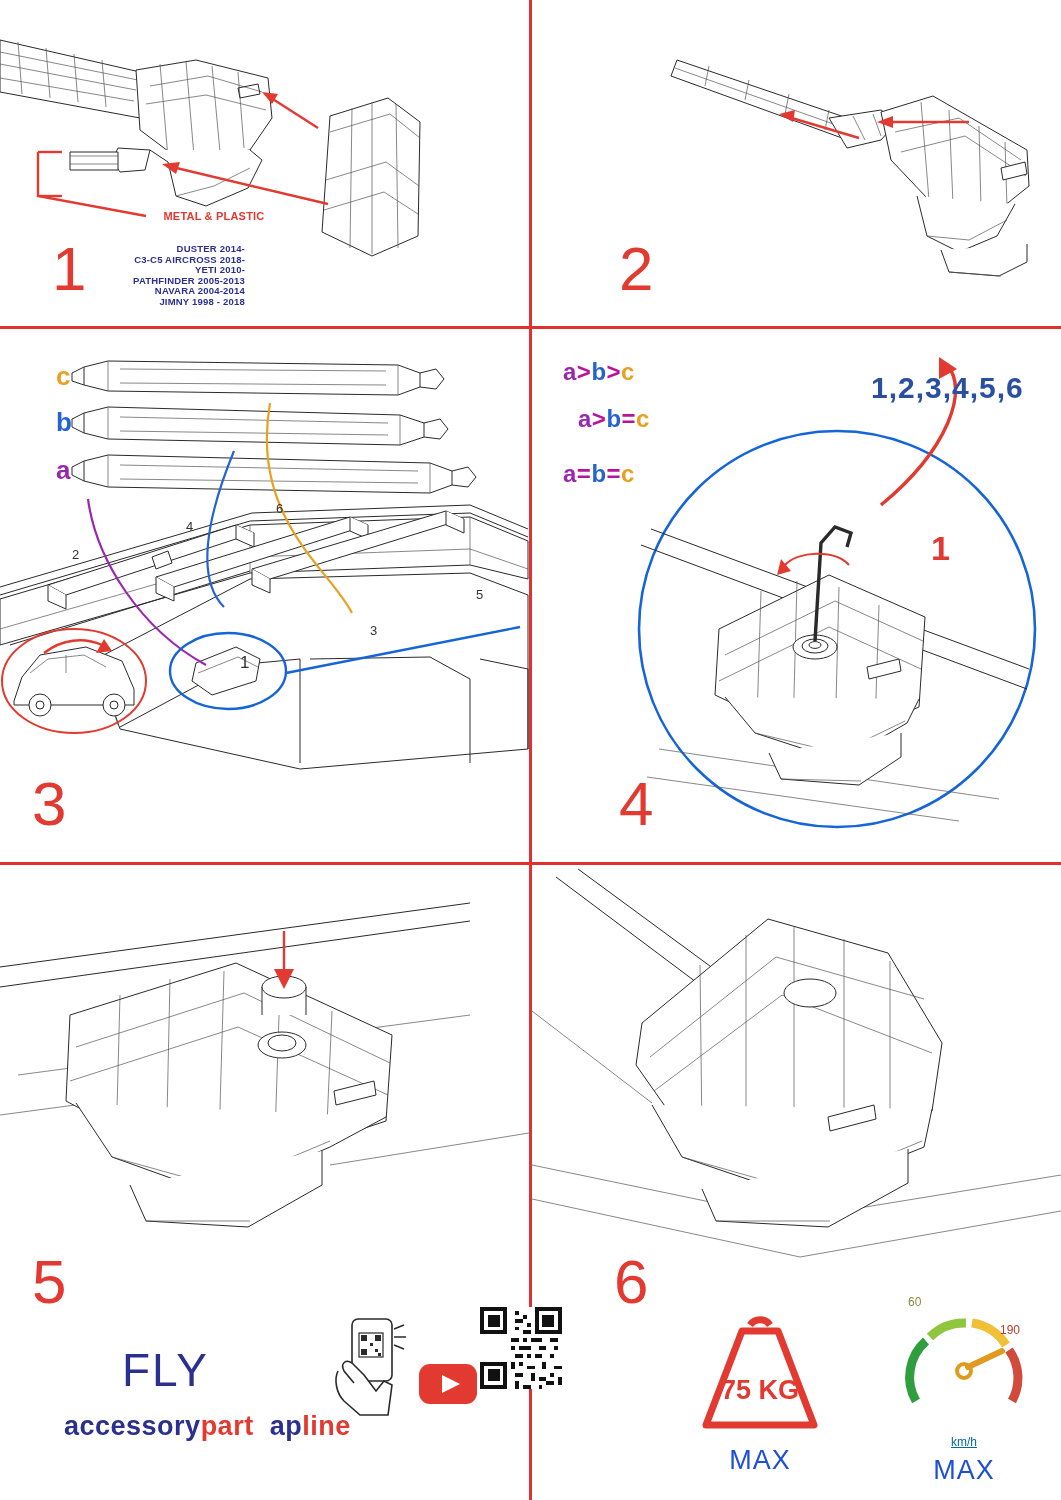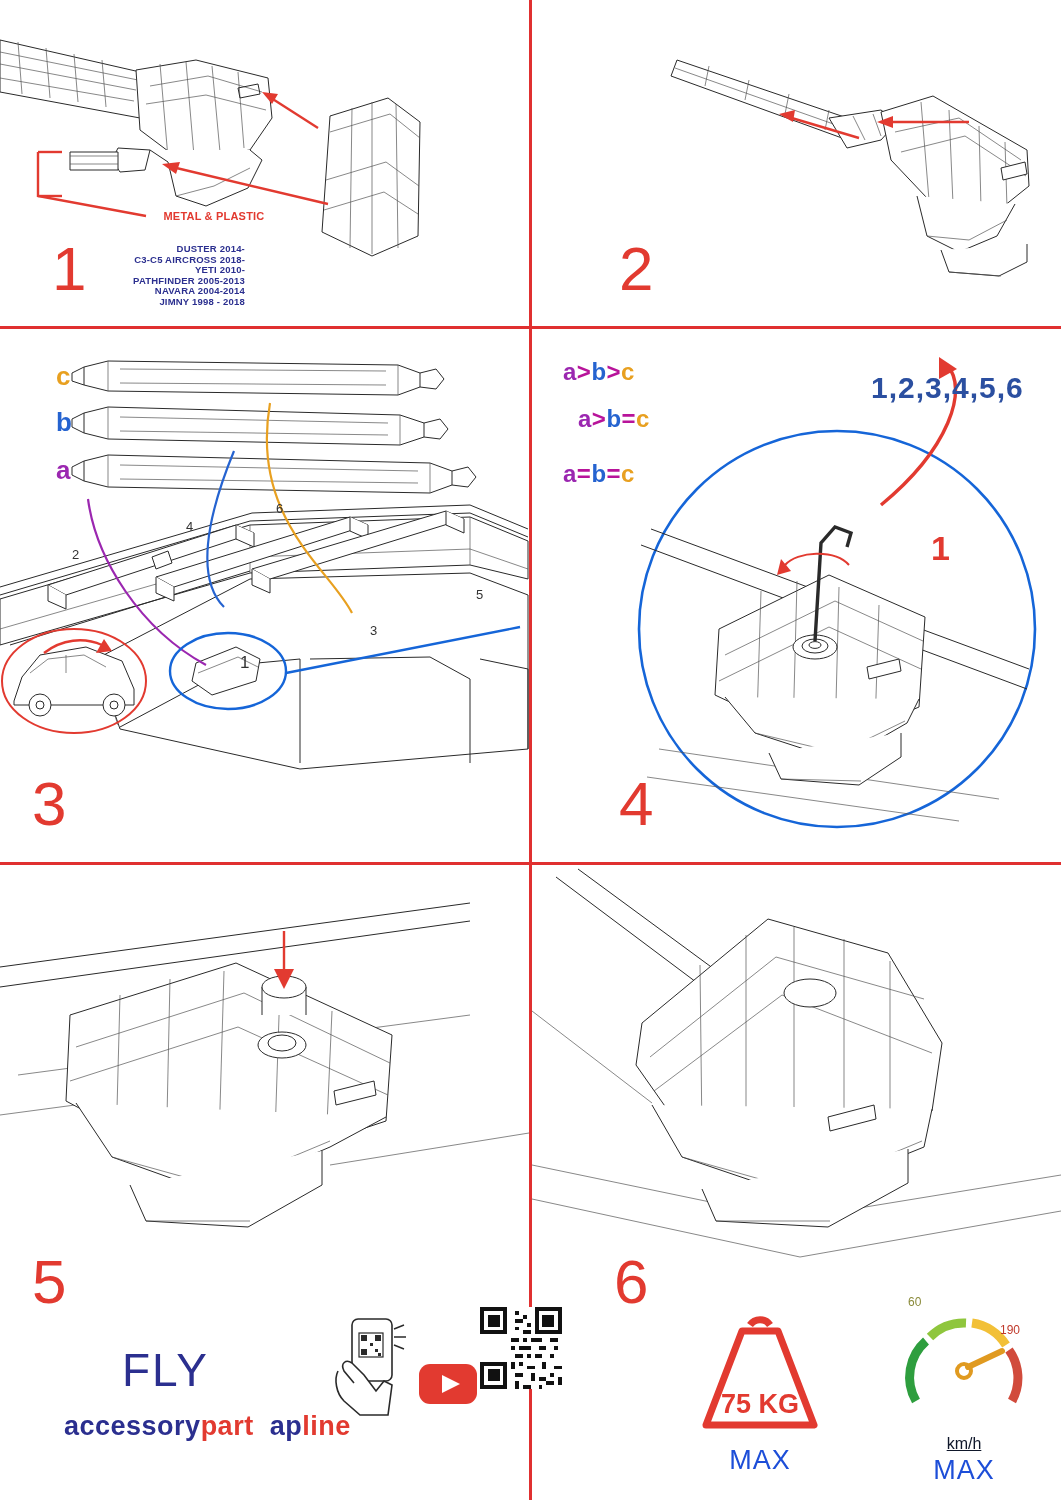--- a/index.html
+++ b/index.html
@@ -54,23 +54,23 @@
   
   .flytxt{
     position:absolute;color:#2b2f8f;font-size:46px;letter-spacing:2px;
     font-family:"Liberation Sans", sans-serif;
   }
   .brandline{position:absolute;font-size:27px;letter-spacing:.5px;}
   .brandline .dark{color:#2b2f8f;font-weight:bold;}
   .brandline .red{color:#e23a30;font-weight:bold;}
 
   
-  .kgtxt{position:absolute;color:#e23a30;font-size:27px;font-weight:bold;margin-top:14px;}
+  .kgtxt{position:absolute;color:#e23a30;font-size:27px;font-weight:bold;}
   .maxtxt{position:absolute;color:#1d4ed8;font-size:27px;letter-spacing:1px;}
-  .kmh{position:absolute;color:#0f172a;font-size:16px;text-decoration:underline;}
+  .kmh{position:absolute;color:#0369a1;font-size:12px;text-decoration:underline;}
   .spd-s{position:absolute;color:#8a8a3a;font-size:12px;}
   .spd-e{position:absolute;color:#c0392b;font-size:12px;}
 
   
   .qr{position:absolute;}
 
   svg{display:block;}
   .ln{fill:none;stroke:#2a2a2a;stroke-width:1;}
   .ln-t{fill:none;stroke:#555;stroke-width:.7;}
   .arr-red{fill:none;stroke:#e23a30;stroke-width:2.4;}

